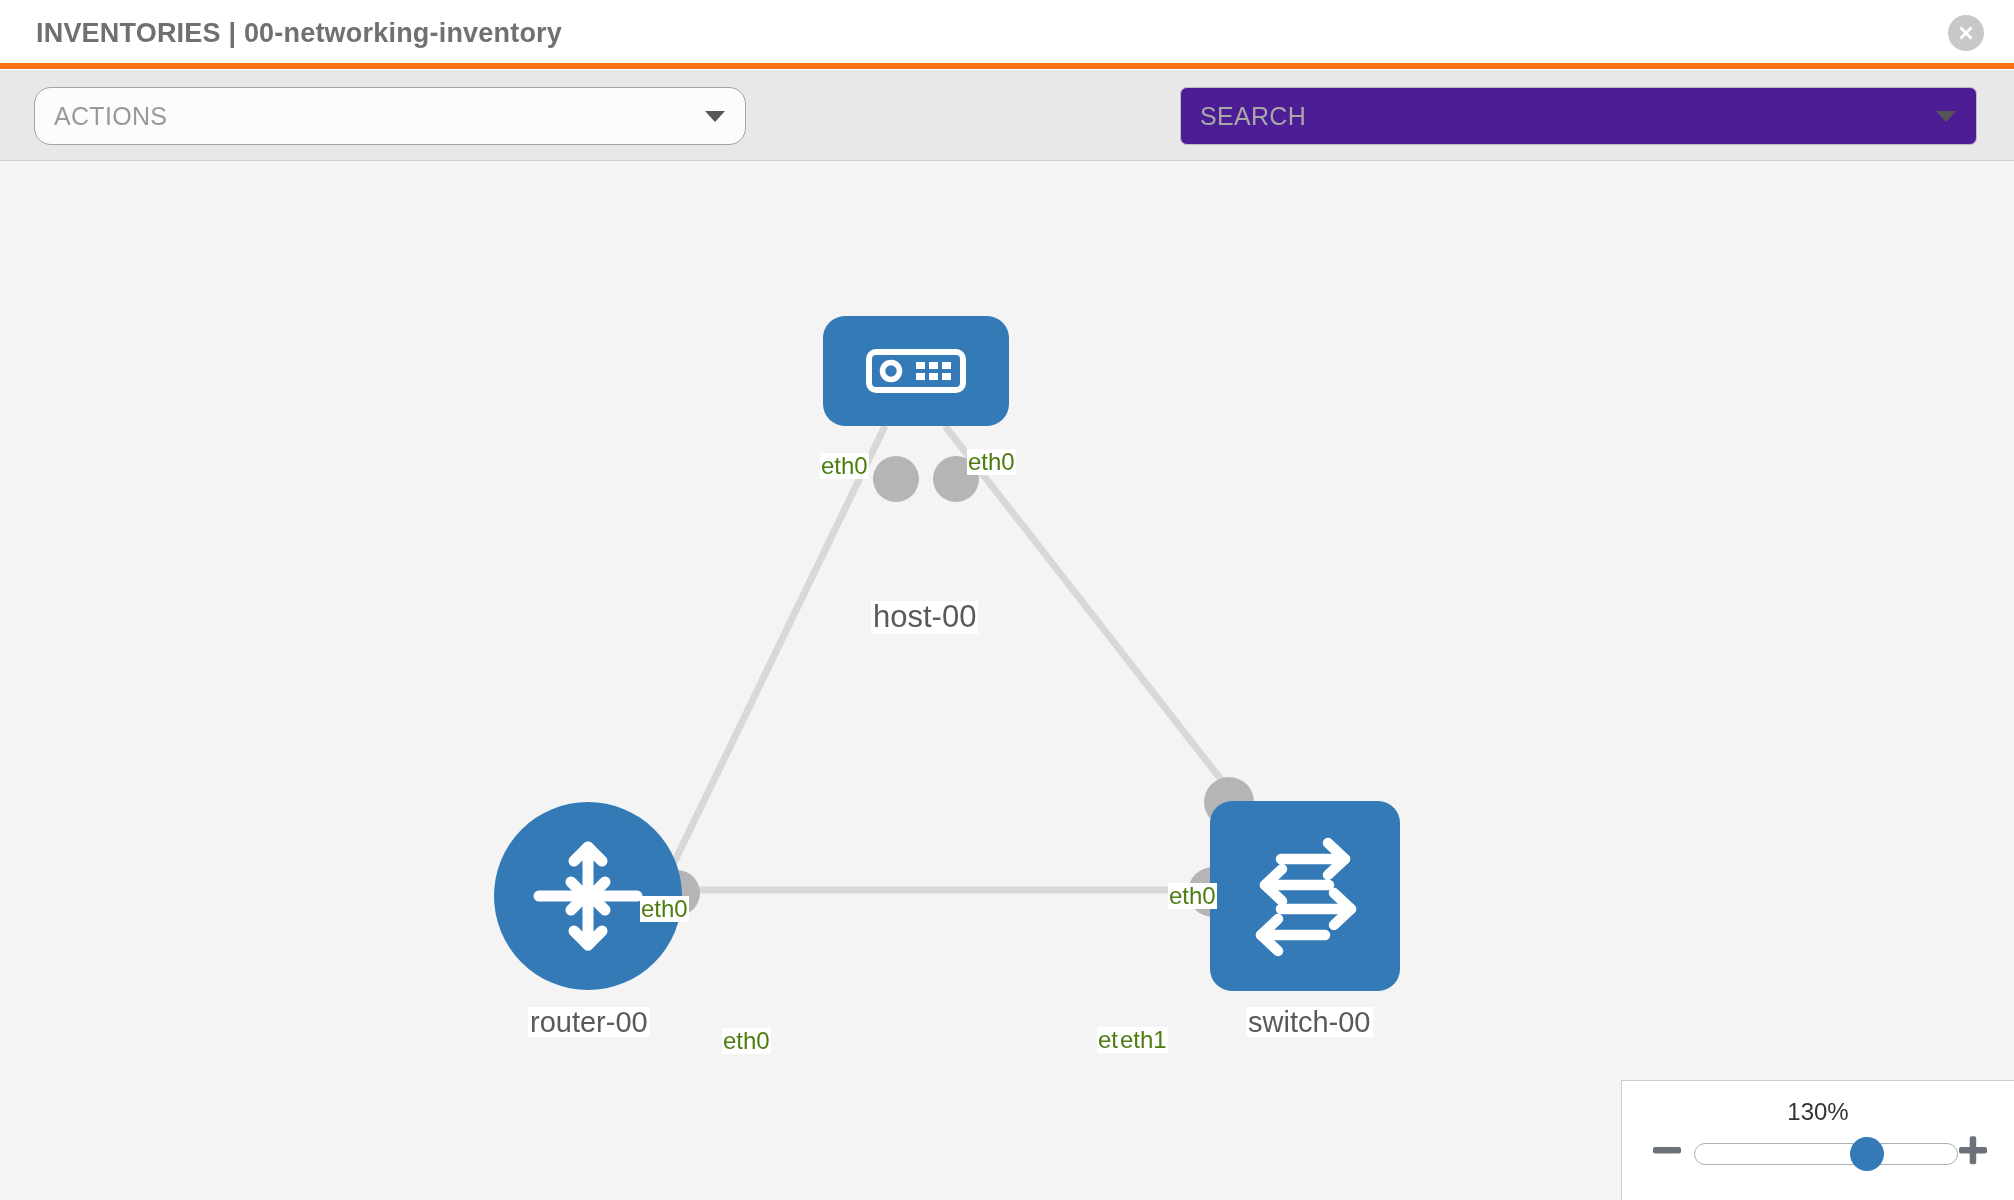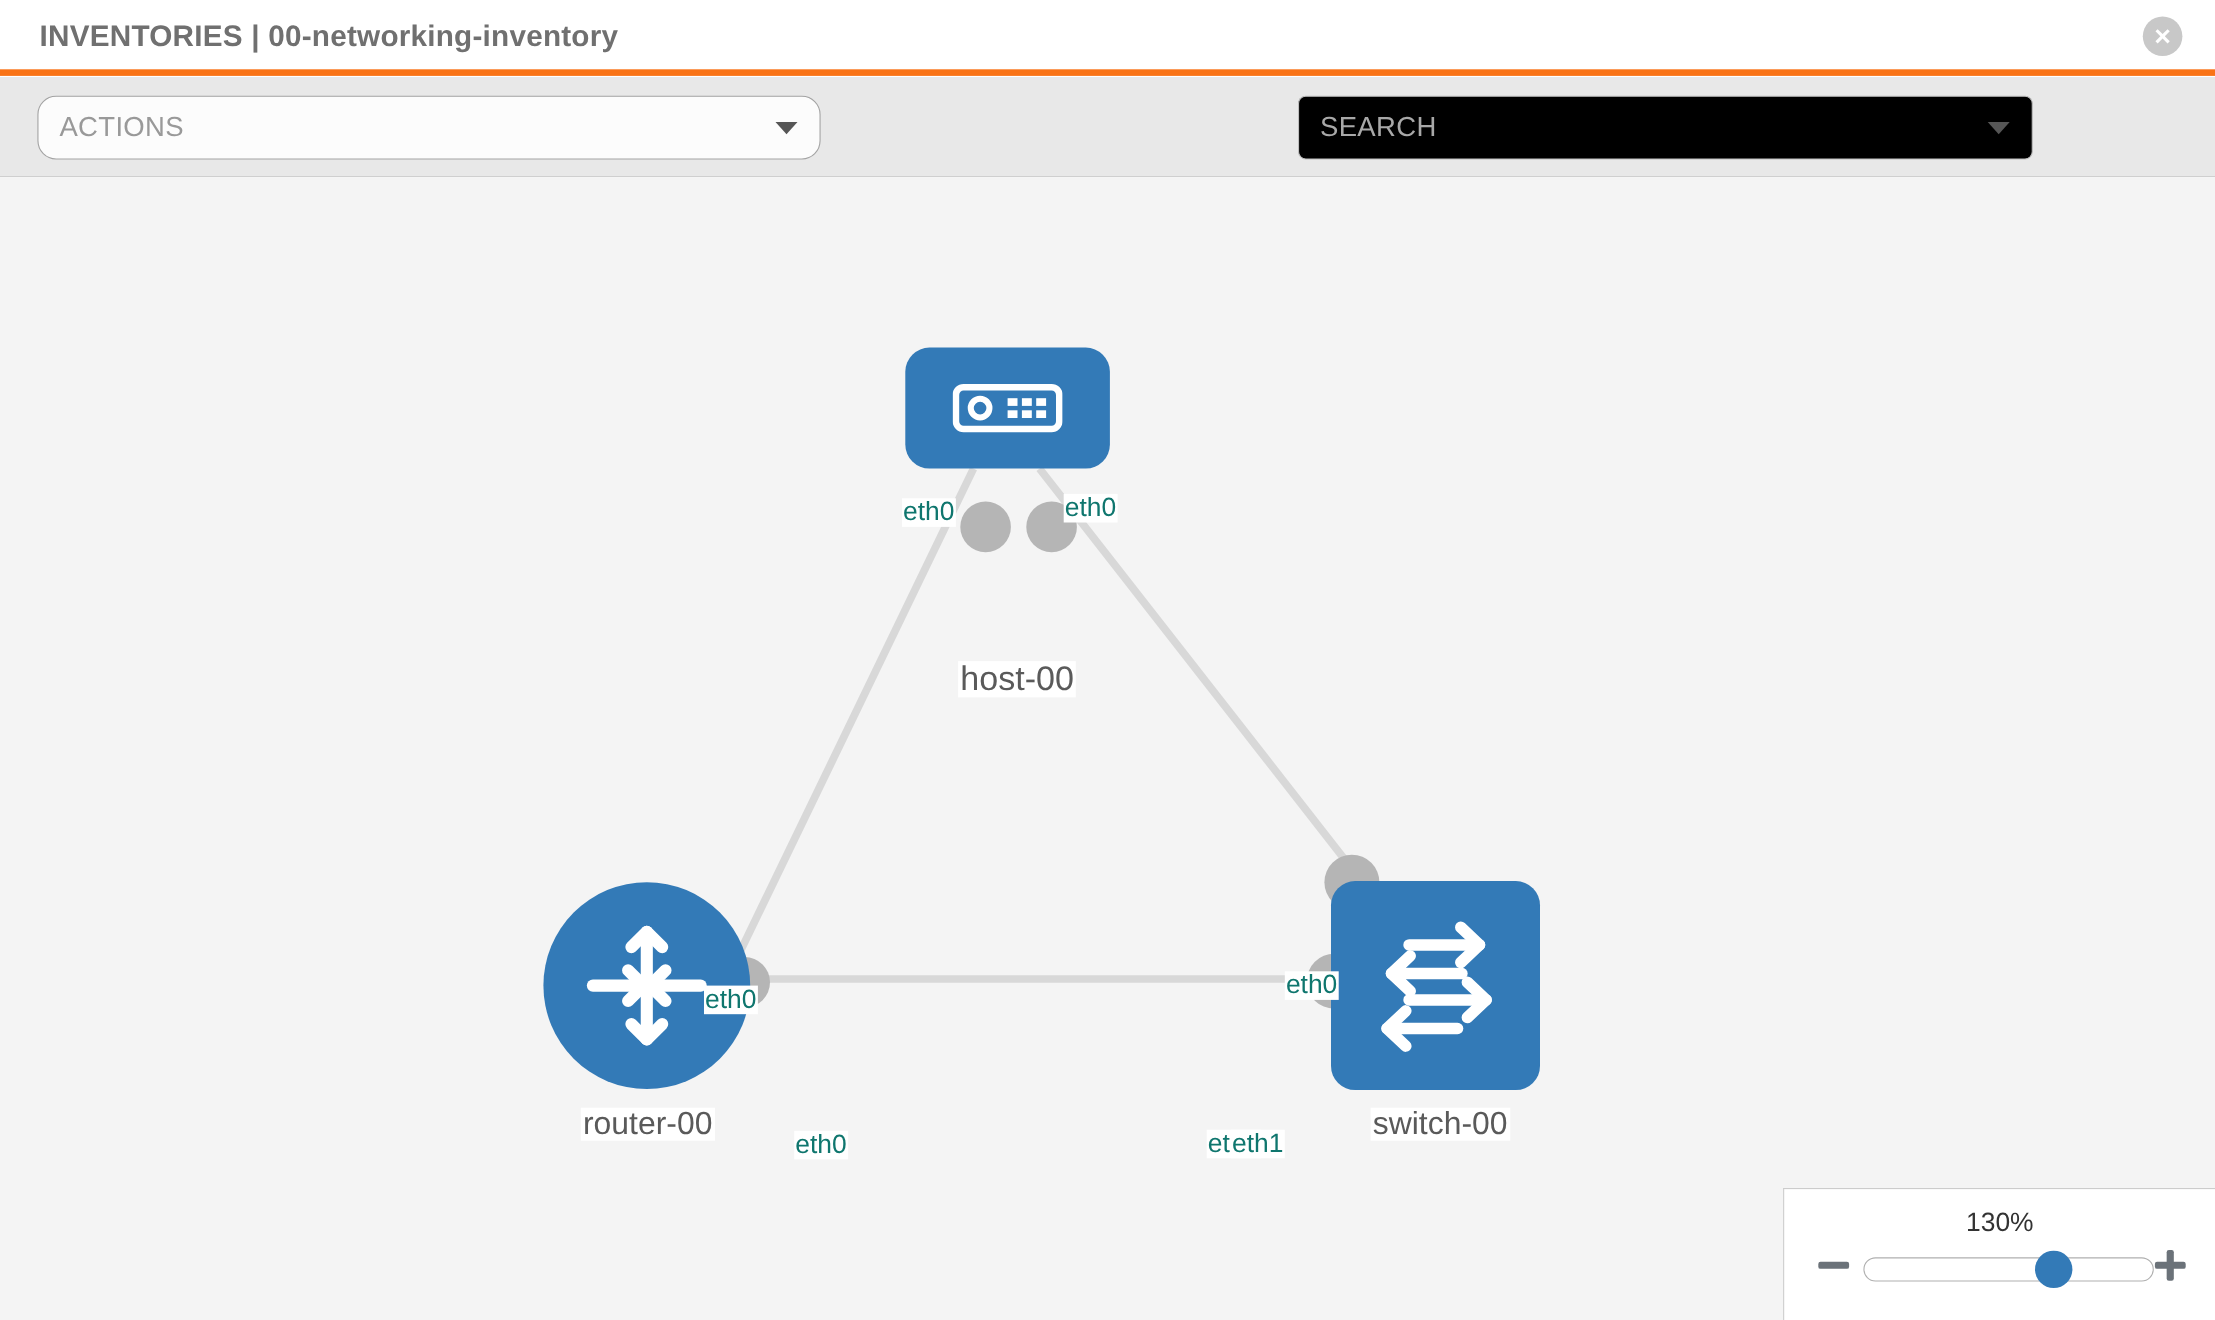--- a/index.html
+++ b/index.html
@@ -95,23 +95,23 @@
     height: 46px;
     cursor: pointer;
   }
   .tool-icon.wrench { left: 1040px; }
   .tool-icon.key    { left: 1110px; }
 
   .search-box {
     position: absolute;
     left: 1180px;
     top: 17px;
-    width: 668px;
+    width: 797px;
     height: 58px;
-    background: #000000;
+    background: #4c1d95;
     border: 1px solid #bdbdbd;
     border-radius: 7px;
     cursor: text;
   }
   .search-label {
     position: absolute;
     left: 19px;
     top: 14px;
     font-size: 25px;
     color: #a8a8a8;
@@ -163,21 +163,21 @@
   .nub {
     position: absolute;
     background: #b5b5b5;
     border-radius: 50%;
   }
 
   
   .port-label {
     position: absolute;
     font-size: 24px;
-    color: #0f766e;
+    color: #4d7c0f;
     background: #ffffff;
     white-space: nowrap;
     padding: 0 1px;
     line-height: 1.1;
   }
 
   
   .zoom-panel {
     position: absolute;
     left: 1621px;

